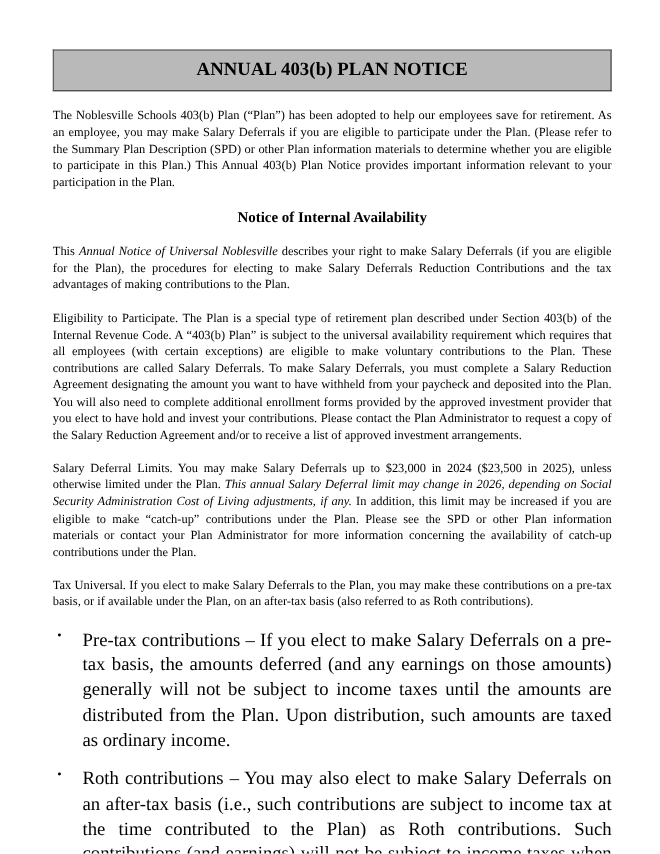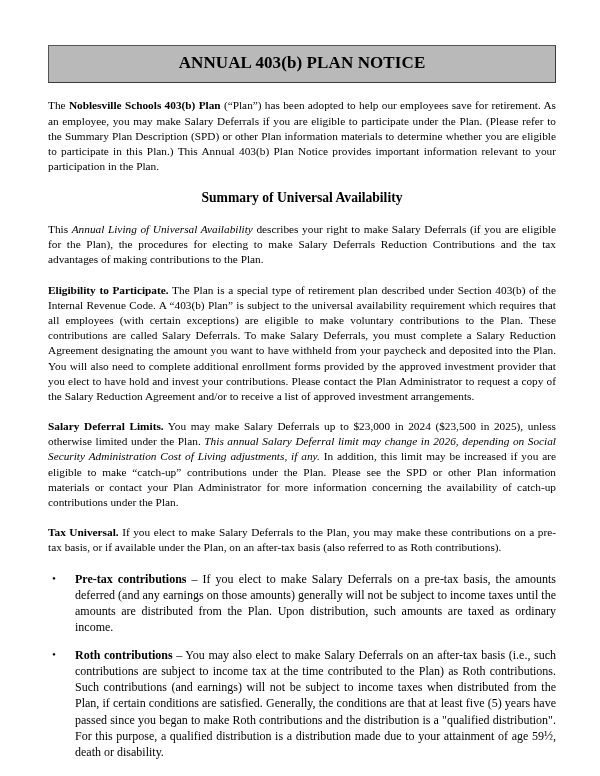--- a/index.html
+++ b/index.html
@@ -59,65 +59,65 @@
 
   h2.section-heading {
     font-size: 13.6px;
     font-weight: bold;
     text-align: center;
     margin: 0;
     padding: 0;
     line-height: 1.3;
   }
 
-  .b { font-weight: bold; }
+  .b { font-weight: normal; }
   .i { font-style: italic; }
 
   
   .bullet-row {
     display: flex;
     align-items: flex-start;
   }
   .bullet-mark {
     width: 27px;
     flex: 0 0 27px;
     font-size: 11.3px;
     line-height: 1.345;
     text-align: left;
     padding-left: 4px;
     box-sizing: border-box;
   }
   .bullet-body {
     flex: 1 1 auto;
-    font-size: 12px;
+    font-size: 17px;
     line-height: 1.345;
     text-align: justify;
   }
 </style>
 </head>
 <body>
 
 <div class="page">
   <div class="content">
 
     <div class="title-box">
       <div class="title-line">ANNUAL 403(b) PLAN NOTICE</div>
     </div>
 
     <div class="gap-lg"></div>
 
     <p class="para"><span>The </span><span class="b">Noblesville Schools 403(b) Plan</span><span> (“Plan”) has been adopted to help our employees save for retirement. As an employee, you may make Salary Deferrals if you are eligible to participate under the Plan. (Please refer to the Summary Plan Description (SPD) or other Plan information materials to determine whether you are eligible to participate in this Plan.) This Annual 403(b) Plan Notice provides important information relevant to your participation in the Plan.</span></p>
 
     <div class="gap-lg"></div>
 
-    <h2 class="section-heading">Summary of Universal Availability</h2>
+    <h2 class="section-heading">Notice of Internal Availability</h2>
 
     <div class="gap-lg"></div>
 
-    <p class="para"><span>This </span><span class="i">Annual Living of Universal Availability</span><span> describes your right to make Salary Deferrals (if you are eligible for the Plan), the procedures for electing to make Salary Deferrals Reduction Contributions and the tax advantages of making contributions to the Plan.</span></p>
+    <p class="para"><span>This </span><span class="i">Annual Notice of Universal Noblesville</span><span> describes your right to make Salary Deferrals (if you are eligible for the Plan), the procedures for electing to make Salary Deferrals Reduction Contributions and the tax advantages of making contributions to the Plan.</span></p>
 
     <div class="gap-lg"></div>
 
     <p class="para"><span class="b">Eligibility to Participate.</span><span> The Plan is a special type of retirement plan described under Section 403(b) of the Internal Revenue Code. A “403(b) Plan” is subject to the universal availability requirement which requires that all employees (with certain exceptions) are eligible to make voluntary contributions to the Plan. These contributions are called Salary Deferrals. To make Salary Deferrals, you must complete a Salary Reduction Agreement designating the amount you want to have withheld from your paycheck and deposited into the Plan. You will also need to complete additional enrollment forms provided by the approved investment provider that you elect to have hold and invest your contributions. Please contact the Plan Administrator to request a copy of the Salary Reduction Agreement and/or to receive a list of approved investment arrangements.</span></p>
 
     <div class="gap-lg"></div>
 
     <p class="para"><span class="b">Salary Deferral Limits.</span><span> You may make Salary Deferrals up to $23,000 in 2024 ($23,500 in 2025), unless otherwise limited under the Plan. </span><span class="i">This annual Salary Deferral limit may change in 2026, depending on Social Security Administration Cost of Living adjustments, if any.</span><span> In addition, this limit may be increased if you are eligible to make “catch-up” contributions under the Plan. Please see the SPD or other Plan information materials or contact your Plan Administrator for more information concerning the availability of catch-up contributions under the Plan.</span></p>
 
     <div class="gap-lg"></div>

